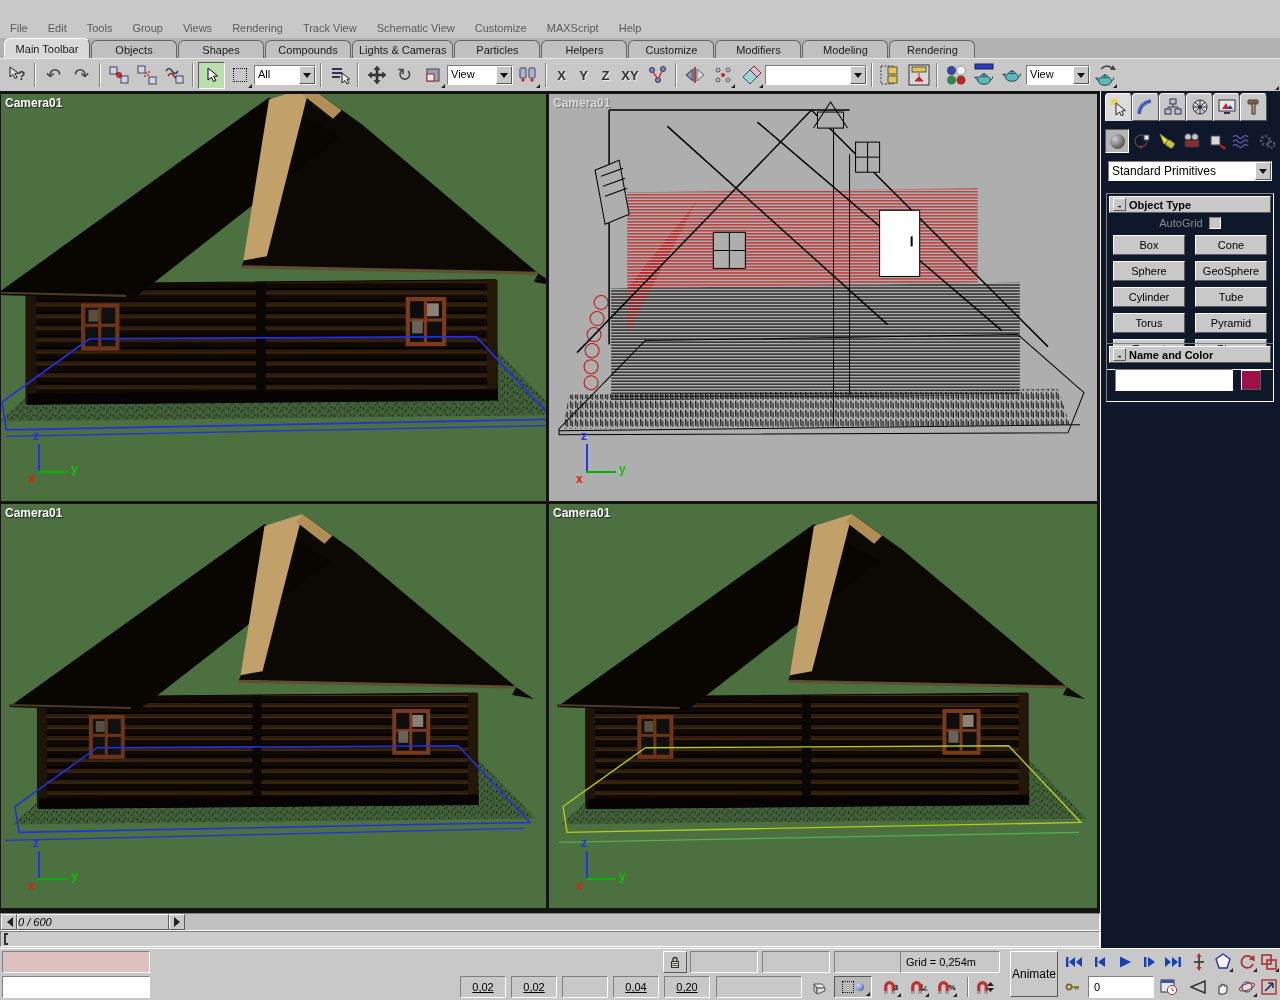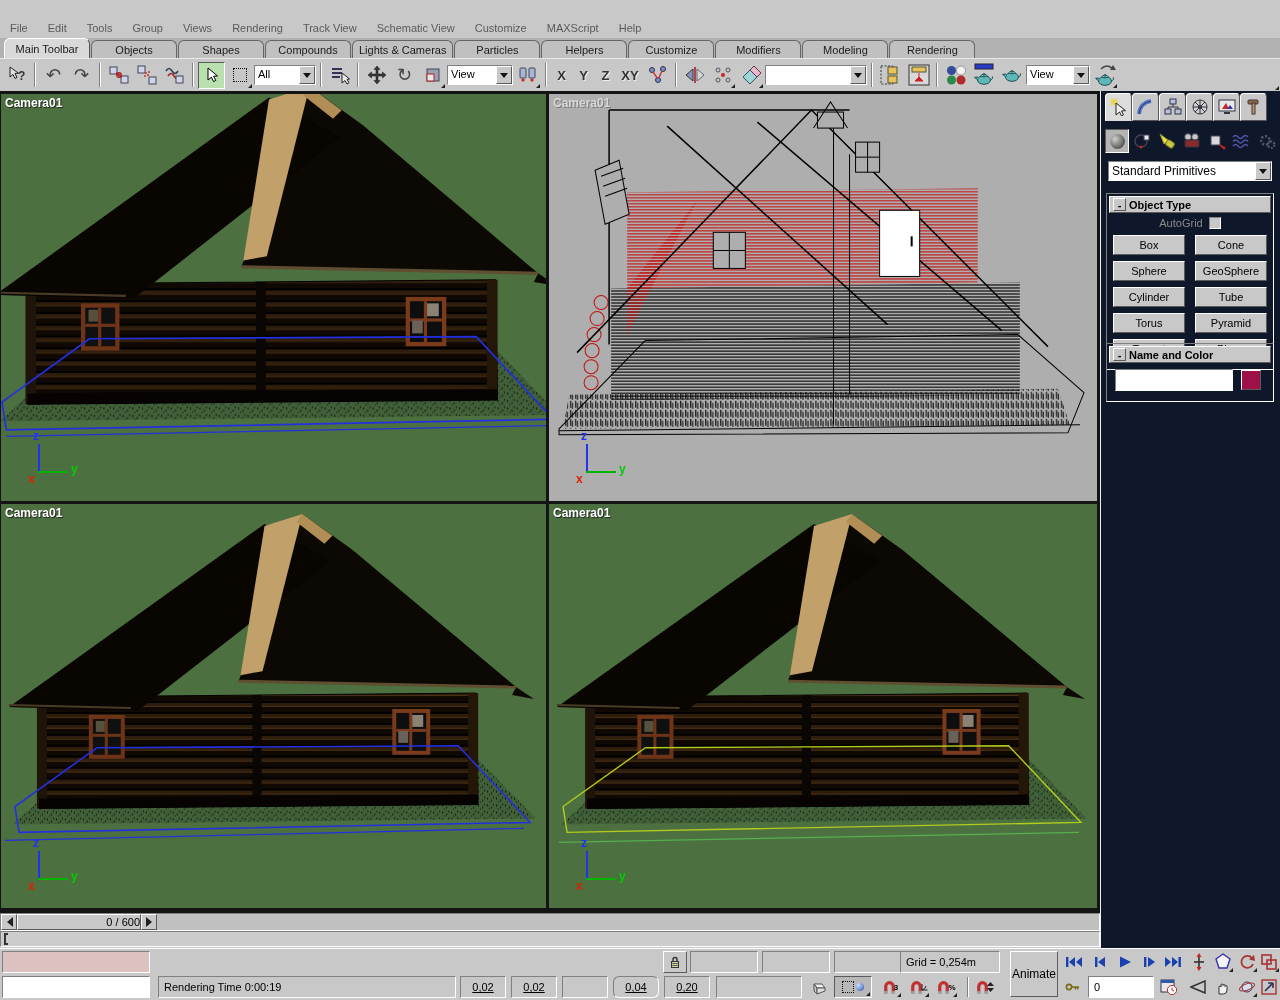--- a/index.html
+++ b/index.html
@@ -45,21 +45,21 @@
   .lz{position:absolute;left:15px;top:13px;width:2px;height:27px;background:#2233ee;}
   .ly{position:absolute;left:15px;top:40px;width:30px;height:2px;background:#00b400;}
   .tz{position:absolute;left:10px;top:-2px;color:#2233ee;font-weight:bold;font-size:12px;}
   .ty{position:absolute;left:48px;top:31px;color:#00cc00;font-weight:bold;font-size:12px;}
   .tx{position:absolute;left:5px;top:41px;color:#dd2200;font-weight:bold;font-size:12px;}
   
   .sliderrow{position:absolute;left:0;top:913px;width:1100px;height:18px;background:#c0c0c0;border:1px solid;border-color:#808080 #fff #fff #808080;display:flex;align-items:stretch;}
   .slarrow{width:16px;display:flex;align-items:center;justify-content:center;background:#c8c8c8;border:1px solid;border-color:#fff #5a5a5a #5a5a5a #fff;}
   .tri-l{width:0;height:0;border:5px solid transparent;border-right:6px solid #222;margin-left:-4px;}
   .tri-r{width:0;height:0;border:5px solid transparent;border-left:6px solid #222;margin-right:-4px;}
-  .slhandle{width:124px;display:flex;align-items:center;justify-content:flex-end;background:#c8c8c8;border:1px solid;border-color:#fff #5a5a5a #5a5a5a #fff;}
+  .slhandle{width:152px;display:flex;align-items:center;justify-content:flex-start;background:#c8c8c8;border:1px solid;border-color:#fff #5a5a5a #5a5a5a #fff;font-style:italic;}
   .trackbar{position:absolute;left:0;top:931px;width:1100px;height:16px;background:#cccccc;border:1px solid;border-color:#808080 #fff #fff #808080;}
   .tbracket{position:absolute;left:3px;top:1px;width:4px;height:12px;border-left:2px solid #333;border-top:2px solid #333;border-bottom:2px solid #333;}
   
   .statusbar{position:absolute;left:0;top:948px;width:1280px;height:52px;background:#c8c8c8;border-top:1px solid #fff;}
   .sfield{position:absolute;height:22px;display:flex;align-items:center;padding:0 5px;}
   .sbtn{position:absolute;display:flex;align-items:center;justify-content:center;}
   .coord{justify-content:center;text-decoration:underline;}
   
   .cmdpanel{position:absolute;left:1100px;top:91px;width:180px;height:857px;background:#0f172a;border-left:1px solid #f0f0f0;}
   .ptabs{position:absolute;left:4px;top:2px;display:flex;}
@@ -804,33 +804,30 @@
         </svg>
       </span>
     <span class="sbtn fly" style="left:1258px;top:2px;width:22px;height:22px;">
         <svg width="18" height="18" viewBox="0 0 18 18" class="icsvg">
           <rect x="2" y="2" width="9" height="9" fill="none" stroke="#a33" stroke-width="1.6"></rect>
           <rect x="7" y="7" width="9" height="9" fill="none" stroke="#a33" stroke-width="1.6"></rect>
         </svg>
       </span>
 
     <span class="sfield" style="left:2px;top:27px;width:148px;background:#fff;border:1px solid;border-color:#808080 #fff #fff #808080;"></span>
-    <span class="sfield sunken" style="left:158px;top:27px;width:298px;">
-        <span>Rendering Time  0:00:19</span>
-      </span>
     <span class="sfield sunken coord" style="left:460px;top:27px;width:46px;">
         <span>0,02</span>
       </span>
     <span class="sfield sunken coord" style="left:511px;top:27px;width:46px;">
         <span>0,02</span>
       </span>
     <span class="sfield sunken coord" style="left:562px;top:27px;width:46px;">
         <span></span>
       </span>
-    <span class="sfield sunken coord" style="left:613px;top:27px;width:46px;border-radius:6px;">
+    <span class="sfield sunken coord" style="left:613px;top:27px;width:46px;">
         <span>0,04</span>
       </span>
     <span class="sfield sunken coord" style="left:664px;top:27px;width:46px;">
         <span>0,20</span>
       </span>
     <span class="sfield sunken" style="left:716px;top:27px;width:86px;"></span>
     <span class="sbtn" style="left:806px;top:27px;width:24px;height:22px;">
         <svg width="18" height="16" viewBox="0 0 18 16" class="icsvg">
           <polygon points="5,5 13,5 16,9 8,9" fill="#f0f0f0" stroke="#555"></polygon>
           <polygon points="5,5 8,9 8,15 5,12" fill="#c8c8c8" stroke="#555"></polygon>

